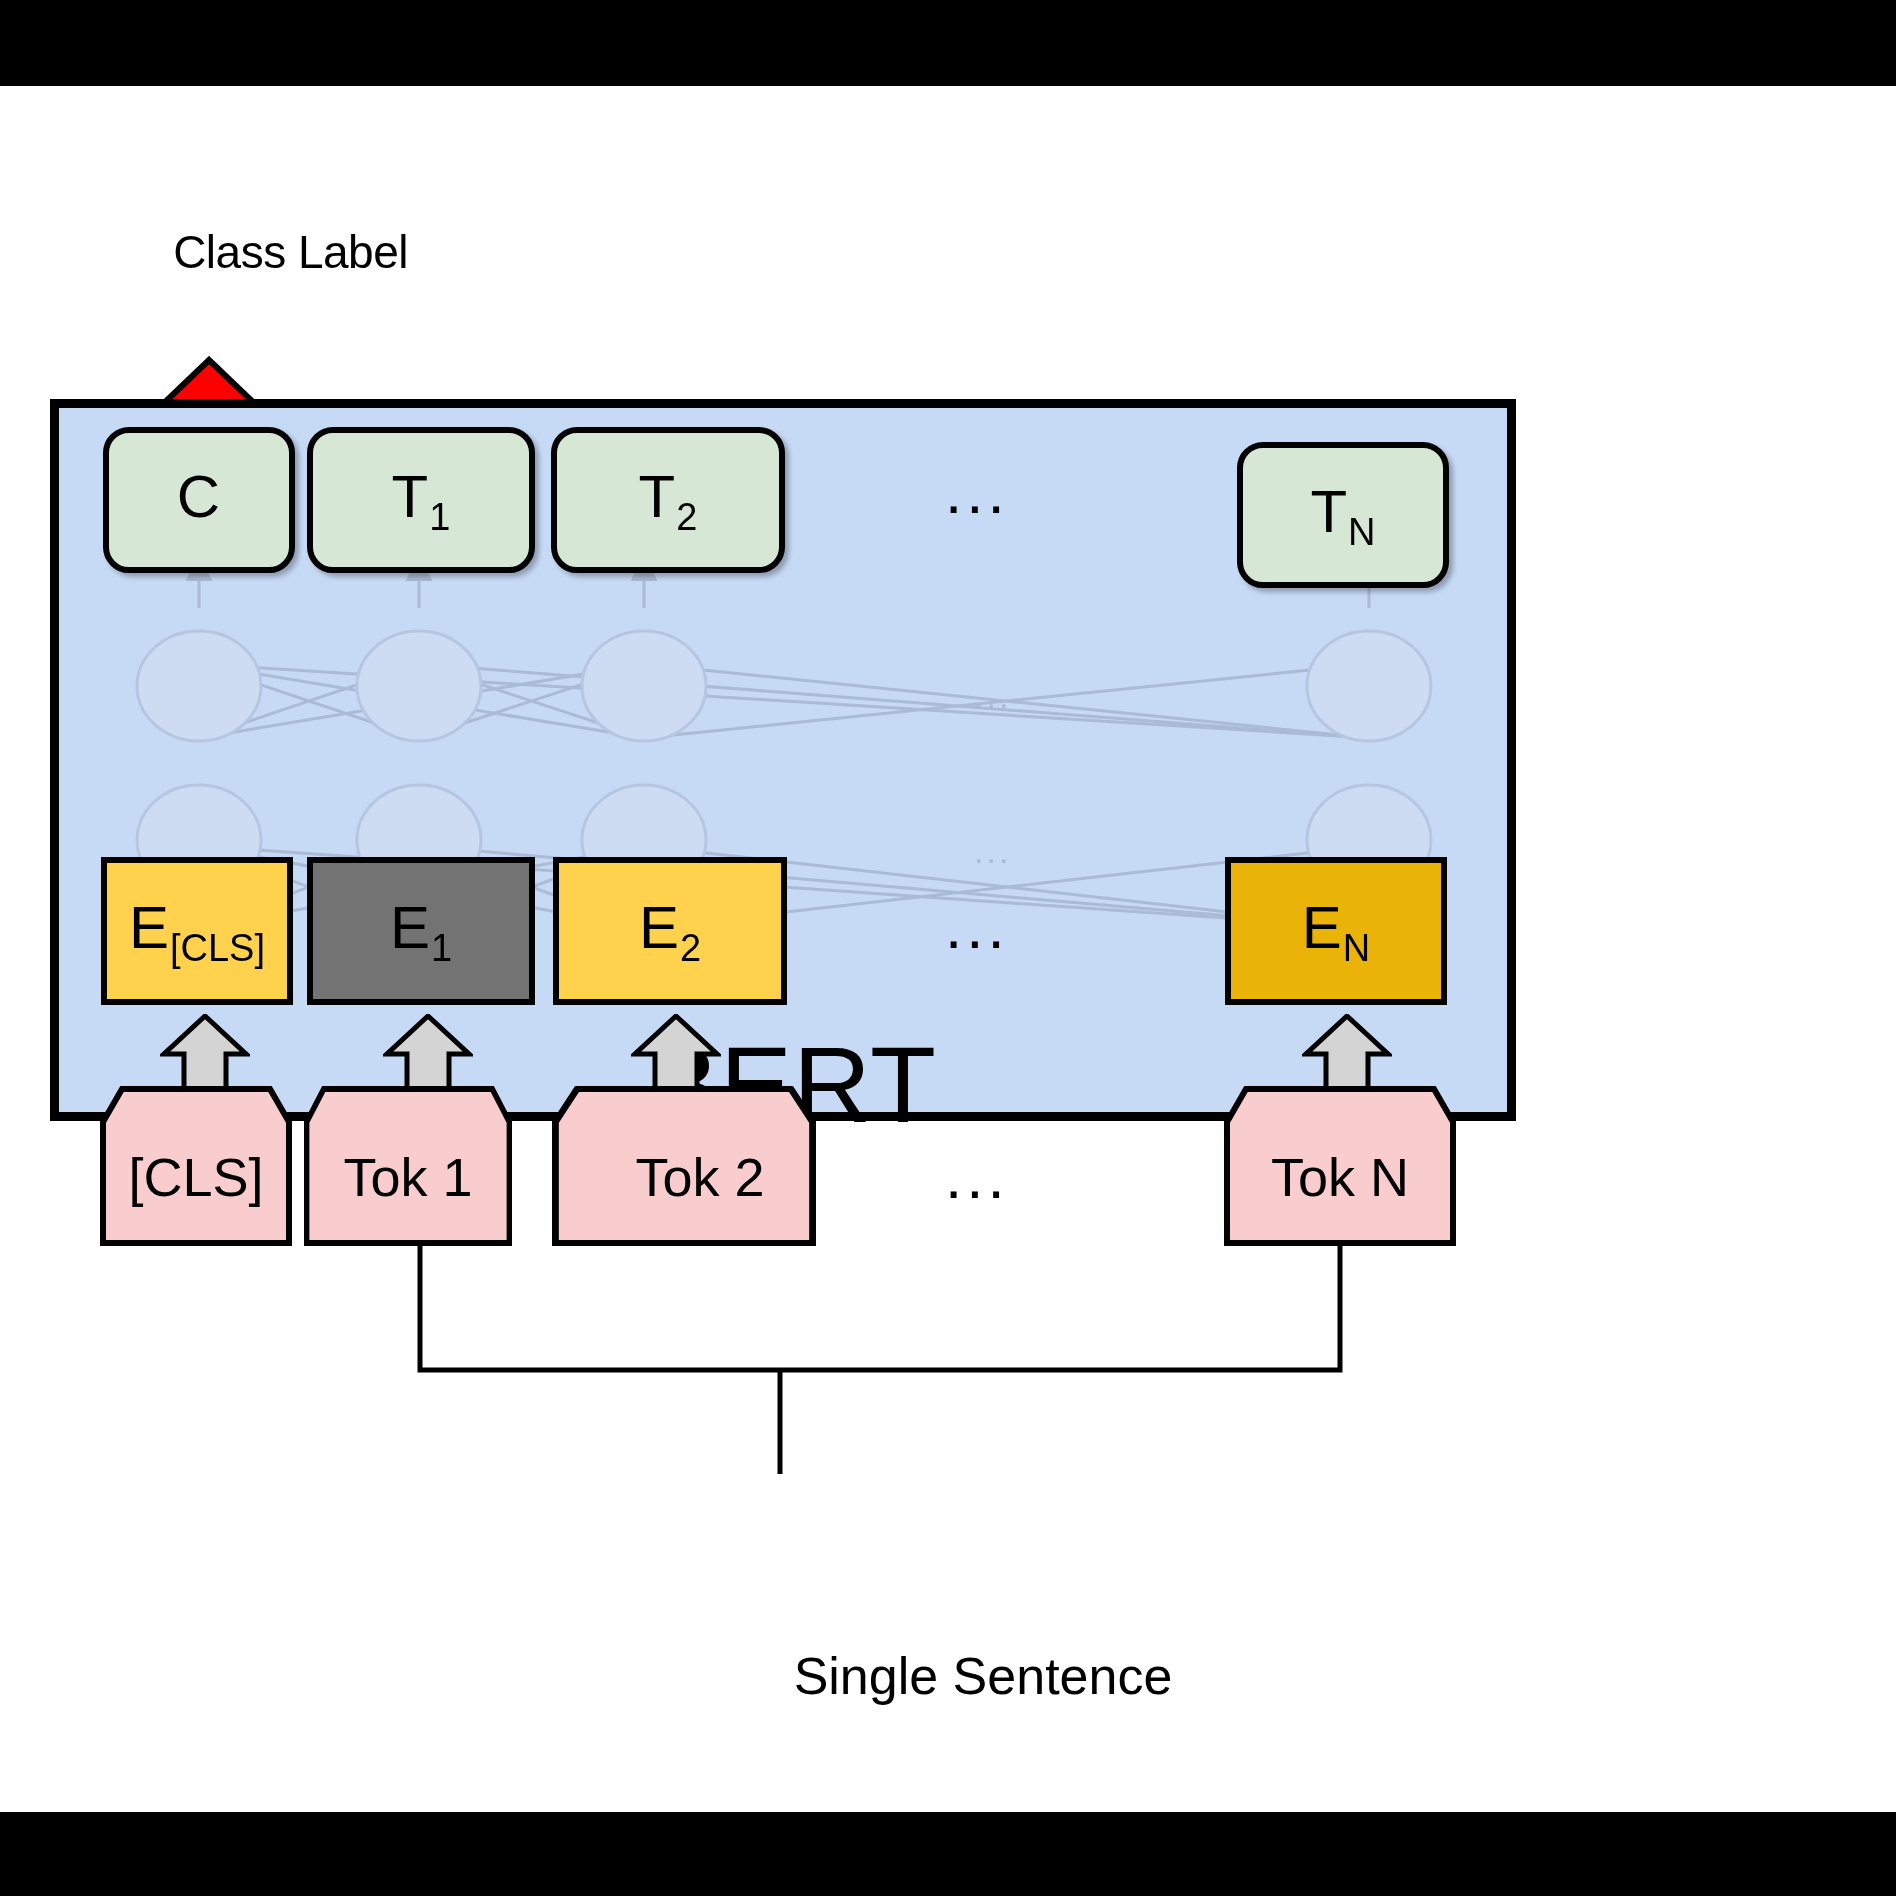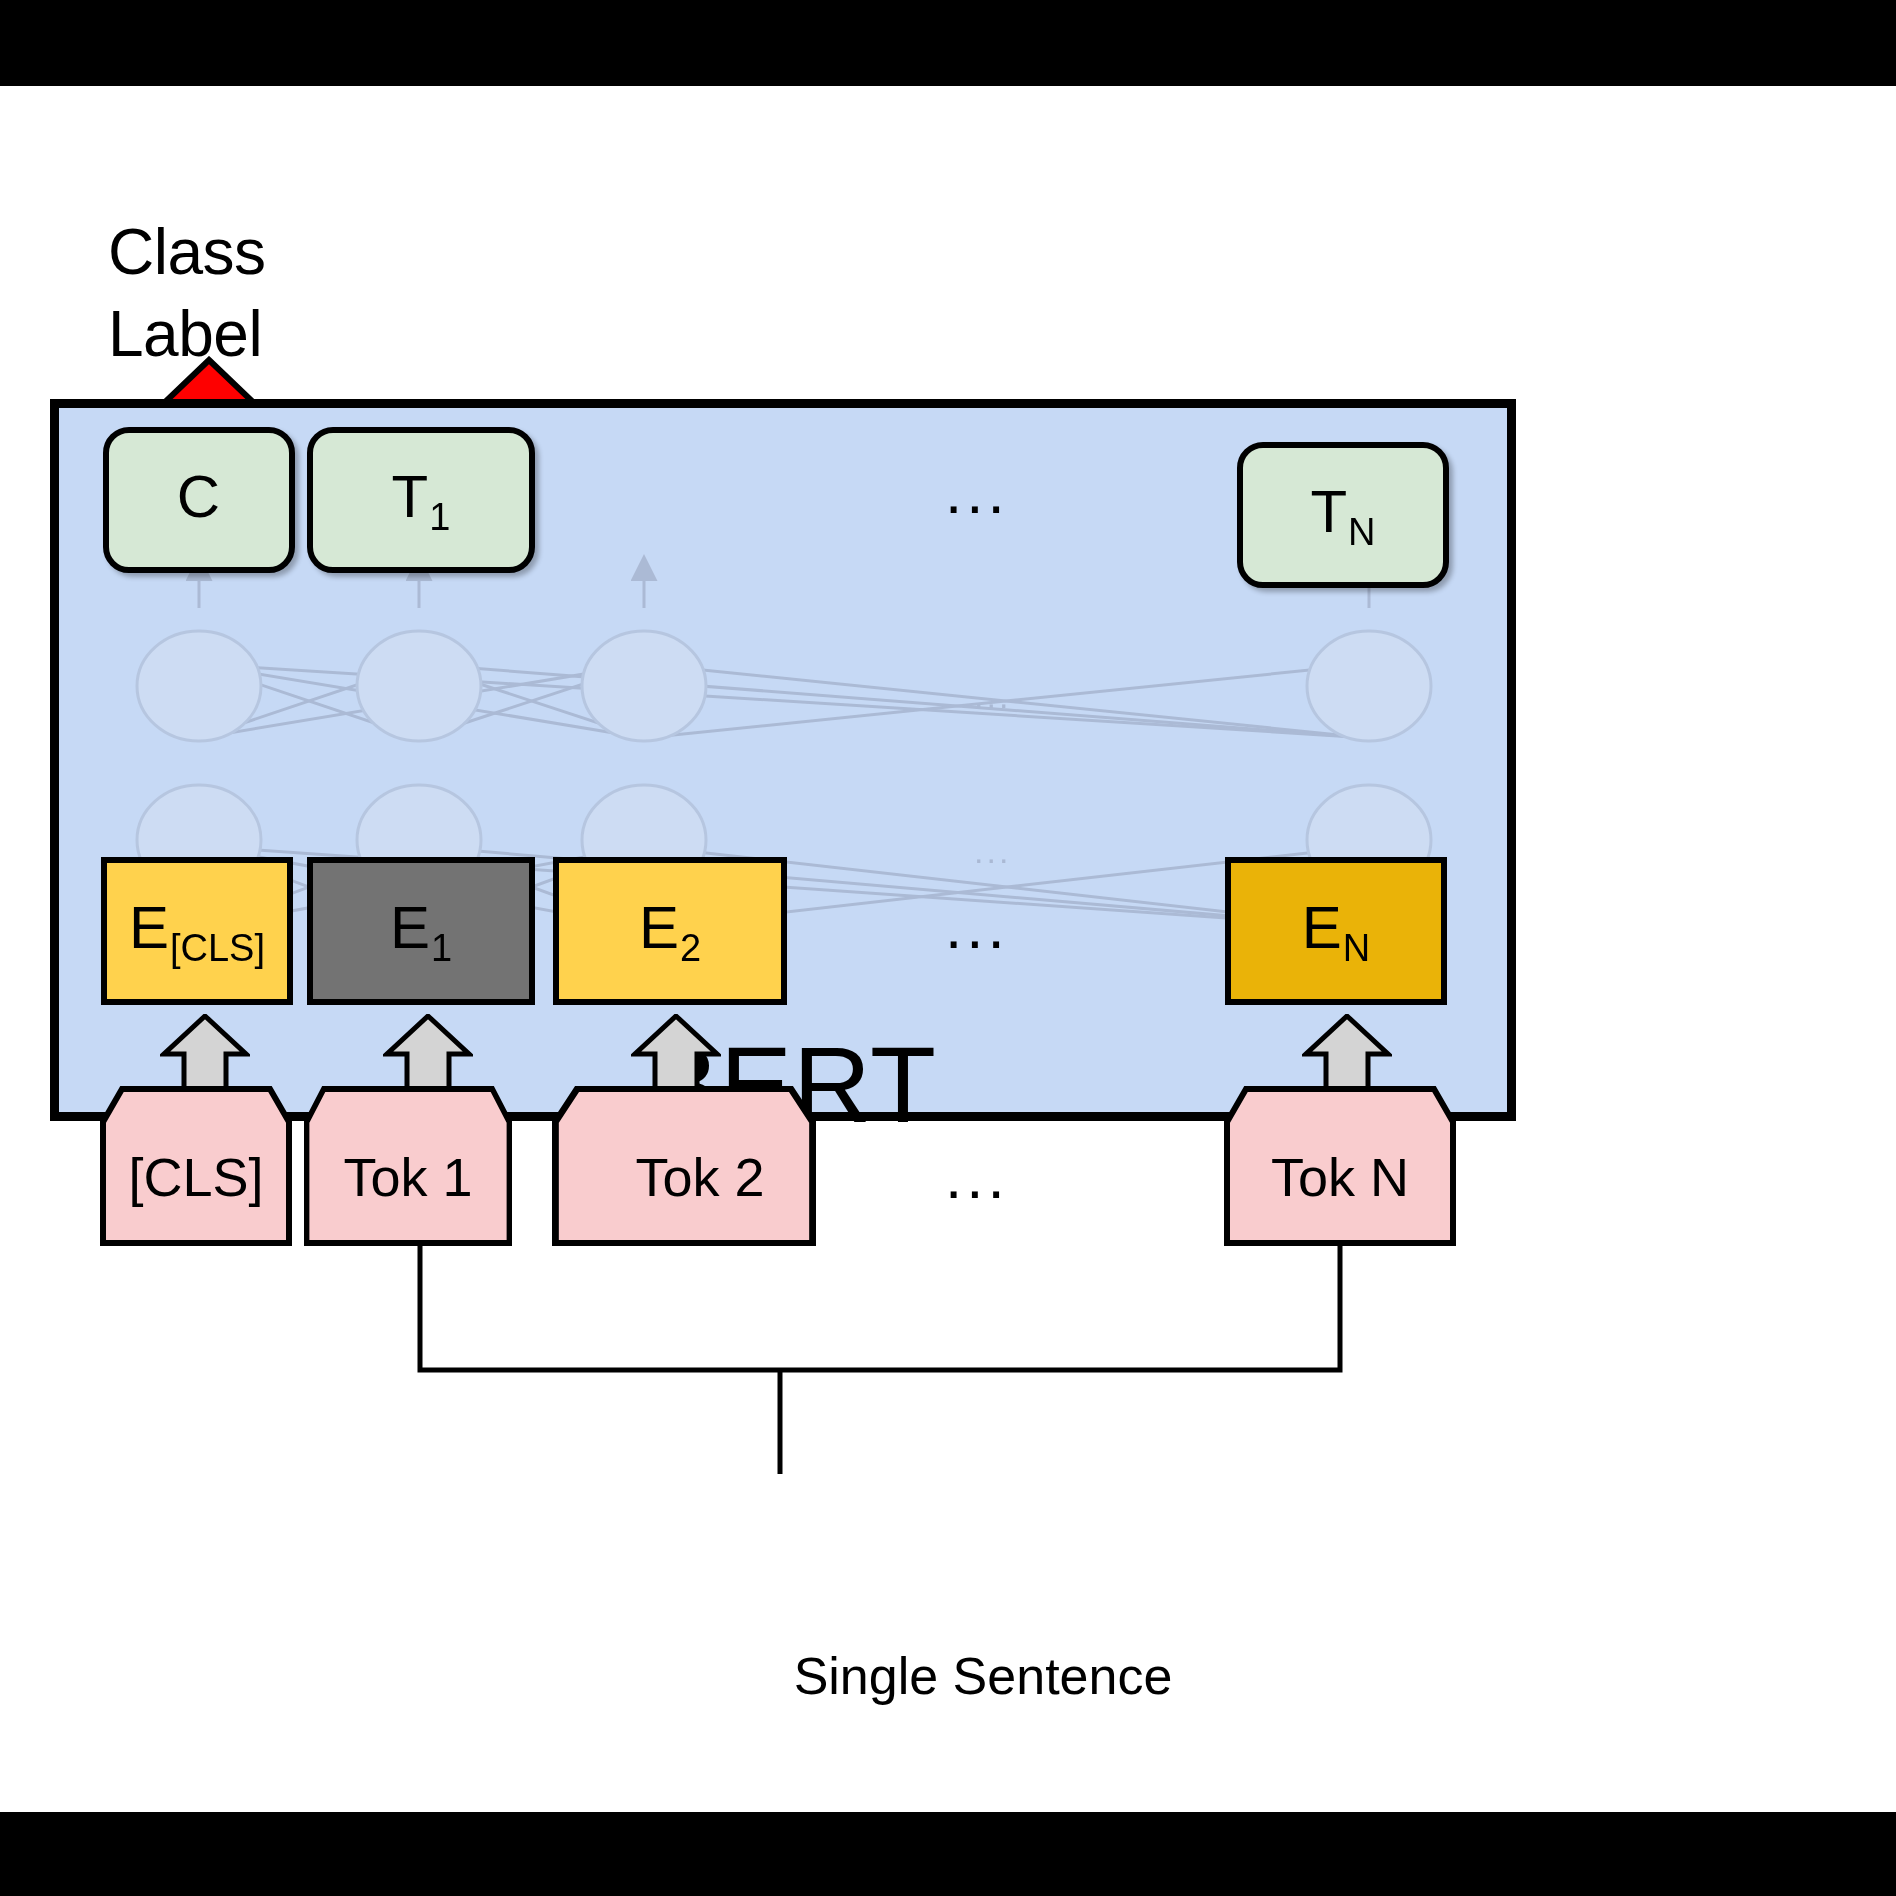--- a/index.html
+++ b/index.html
@@ -40,24 +40,25 @@
     width: 1896px; height: 84px;
     background: #000000;
   }
 
   
   .class-label {
     position: absolute;
     left: 108px;
     top: 125px;
     width: 300px;
-    font-size: 64px;
+    font-size: 46px;
     line-height: 82px;
     color: #000000;
     letter-spacing: -0.5px;
+    text-align: right;
   }
 
   
   .red-arrow {
     position: absolute;
     left: 161px;
     top: 270px;
     width: 96px;
     height: 92px;
   }
@@ -260,20 +261,25 @@
         <span>C</span><span class="sub"></span>
       </span>
     </div>
 
     <div class="tbox" style="left:307px; top:341px; width:228px;">
       <span>
         <span>T</span><span class="sub">1</span>
       </span>
     </div>
 
+    <div class="tbox" style="left:551px; top:341px; width:234px;">
+      <span>
+        <span>T</span><span class="sub">2</span>
+      </span>
+    </div>
 
     <div class="tbox" style="left:1237px; top:356px; width:212px;">
       <span>
         <span>T</span><span class="sub">N</span>
       </span>
     </div>
 
     <div class="dots" style="left:945px; top:375px;">...</div>
 
     <div class="ebox" style="left:101px; top:771px; width:192px; background:#ffd24d;">

